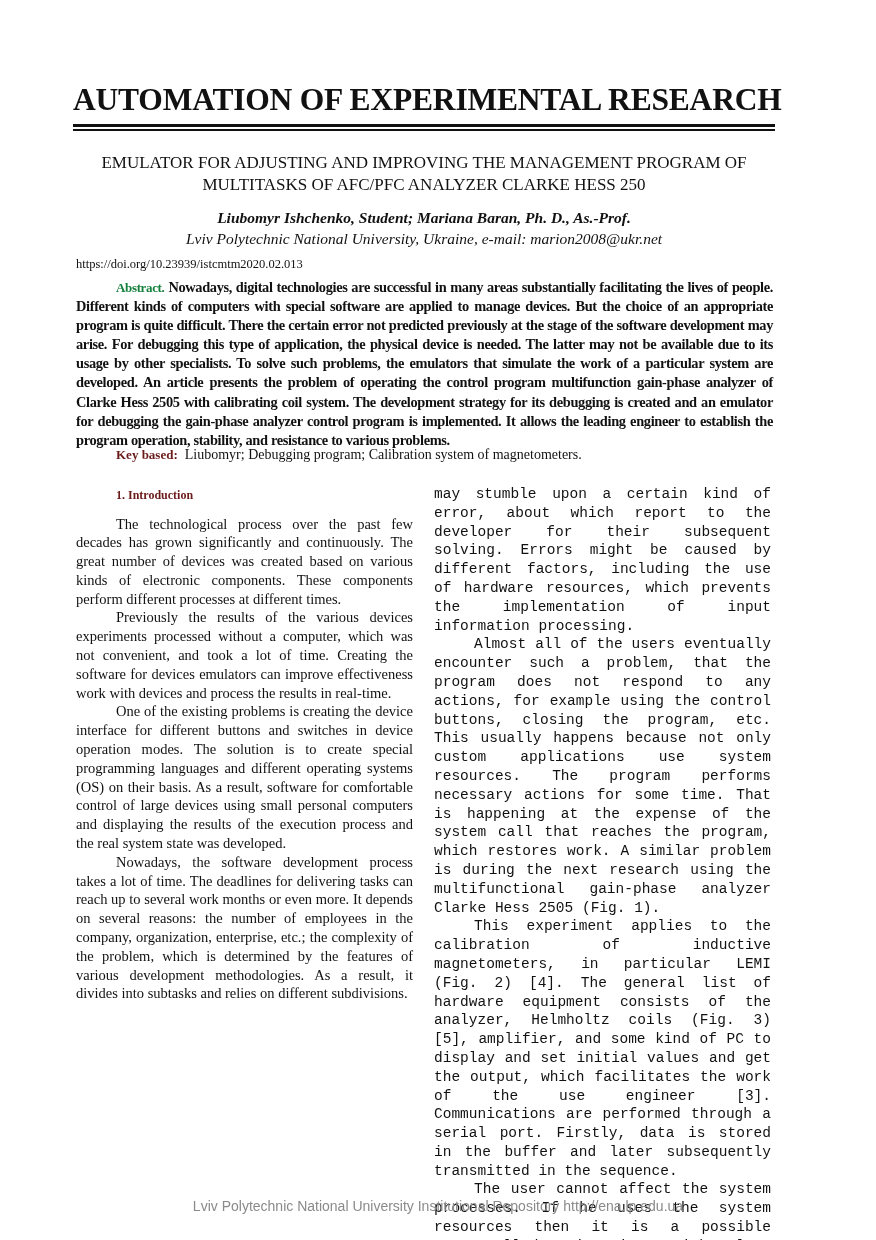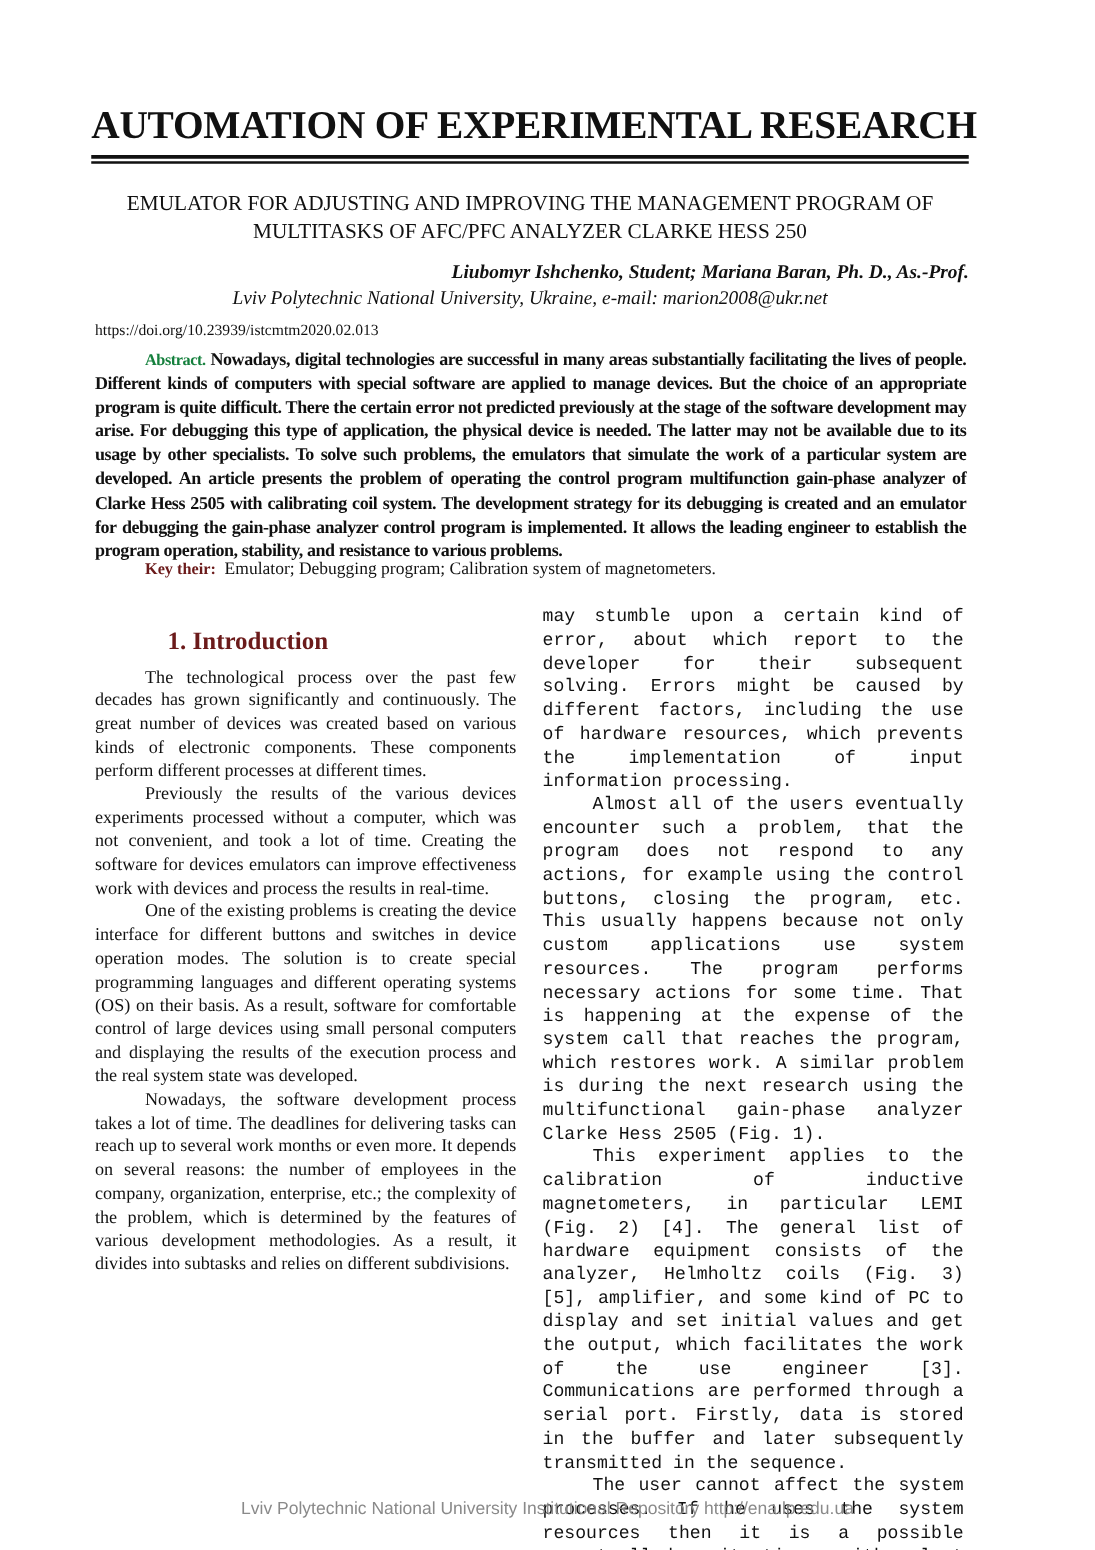--- a/index.html
+++ b/index.html
@@ -1,52 +1,52 @@
 <!DOCTYPE html>
 <html><head>
 <meta charset="utf-8">
 <style>
   html, body { margin: 0; padding: 0; background: #ffffff; }
   body { width: 876px; height: 1240px; position: relative; overflow: hidden; font-family: "Liberation Serif", serif; color: #111; }
   .journal-title { position: absolute; left: 73px; top: 82px; width: 702px; text-align: center; font-weight: bold; font-size: 31.5px; letter-spacing: -0.2px; line-height: 36px; white-space: nowrap; }
   .rule1 { position: absolute; left: 73px; top: 124px; width: 702px; height: 3px; background: #111; }
   .rule2 { position: absolute; left: 73px; top: 129px; width: 702px; height: 2px; background: #111; }
   .paper-title { position: absolute; left: 73px; top: 152px; width: 702px; text-align: center; font-weight: normal; font-size: 17px; line-height: 22px; }
-  .authors { position: absolute; left: 73px; top: 208px; width: 702px; text-align: right; font-weight: bold; font-style: italic; font-size: 15.5px; line-height: 20px; }
+  .authors { position: absolute; left: 73px; top: 208px; width: 702px; text-align: center; font-weight: bold; font-style: italic; font-size: 15.5px; line-height: 20px; }
   .affil { position: absolute; left: 73px; top: 229px; width: 702px; text-align: center; font-style: italic; font-size: 15.5px; line-height: 20px; }
   .doi { position: absolute; left: 76px; top: 256px; font-size: 12.5px; line-height: 16px; }
   .abstract { position: absolute; left: 76px; top: 278px; width: 697px; font-size: 14.4px; line-height: 19.1px; text-align: justify; text-indent: 40px; font-weight: bold; letter-spacing: -0.35px; }
   .abstract .lbl { color: #15803d; font-size: 13px; }
   .keywords { position: absolute; left: 116px; top: 446px; font-size: 14px; line-height: 18px; }
   .keywords .lbl { color: #6b1a1a; font-weight: bold; font-size: 13px; }
   .col { position: absolute; width: 337px; font-size: 14.5px; line-height: 18.8px; text-align: justify; }
   .col-left { left: 76px; top: 485px; }
   .col-right { left: 434px; top: 485px; font-family: Liberation Mono, monospace; }
   .col p { margin: 0; text-indent: 40px; }
   .col p.noindent { text-indent: 0; }
-  h2.sec { margin: 18px; color: #6b1a1a; font-weight: bold; font-size: 20px; line-height: 20.5px; text-indent: 40px; }
+  h2.sec { margin: 0; color: #6b1a1a; font-weight: bold; font-size: 12px; line-height: 20.5px; text-indent: 40px; }
   .sec1 { margin-bottom: 9px !important; }
   .sec2 { margin-top: 19px !important; margin-bottom: 12px !important; }
   .footer { position: absolute; left: 0; top: 1198px; width: 876px; text-align: center; font-family: "Liberation Sans", sans-serif; font-size: 14px; color: #8a8a8a; }
 </style>
 </head>
 <body>
 
 <div class="journal-title">AUTOMATION OF EXPERIMENTAL RESEARCH</div>
 <div class="rule1"></div>
 <div class="rule2"></div>
 
 <div class="paper-title">EMULATOR FOR ADJUSTING AND IMPROVING THE MANAGEMENT PROGRAM OF MULTITASKS OF AFC/PFC ANALYZER CLARKE HESS 250</div>
 <div class="authors">Liubomyr Ishchenko, Student; Mariana Baran, Ph. D., As.-Prof.</div>
 <div class="affil">Lviv Polytechnic National University, Ukraine, e-mail: marion2008@ukr.net</div>
 <div class="doi">https://doi.org/10.23939/istcmtm2020.02.013</div>
 
 <div class="abstract"><span class="lbl">Abstract.</span> <span>Nowadays, digital technologies are successful in many areas substantially facilitating the lives of people. Different kinds of computers with special software are applied to manage devices. But the choice of an appropriate program is quite difficult. There the certain error not predicted previously at the stage of the software development may arise. For debugging this type of application, the physical device is needed. The latter may not be available due to its usage by other specialists. To solve such problems, the emulators that simulate the work of a particular system are developed. An article presents the problem of operating the control program multifunction gain-phase analyzer of Clarke Hess 2505 with calibrating coil system. The development strategy for its debugging is created and an emulator for debugging the gain-phase analyzer control program is implemented. It allows the leading engineer to establish the program operation, stability, and resistance to various problems.</span></div>
 
-<div class="keywords"><span class="lbl">Key their:</span>&nbsp; <span>Emulator; Debugging program; Calibration system of magnetometers.</span></div>
+<div class="keywords"><span class="lbl">Key based:</span>&nbsp; <span>Liubomyr; Debugging program; Calibration system of magnetometers.</span></div>
 
 <div class="col col-left">
   <h2 class="sec sec1">1. Introduction</h2>
   <p>The technological process over the past few decades has grown significantly and continuously. The great number of devices was created based on various kinds of electronic components. These components perform different processes at different times.</p>
   <p>Previously the results of the various devices experiments processed without a computer, which was not convenient, and took a lot of time. Creating the software for devices emulators can improve effectiveness work with devices and process the results in real-time.</p>
   <p>One of the existing problems is creating the device interface for different buttons and switches in device operation modes. The solution is to create special programming languages and different operating systems (OS) on their basis. As a result, software for comfortable control of large devices using small personal computers and displaying the results of the execution process and the real system state was developed.</p>
   <p>Nowadays, the software development process takes a lot of time. The deadlines for delivering tasks can reach up to several work months or even more. It depends on several reasons: the number of employees in the company, organization, enterprise, etc.; the complexity of the problem, which is determined by the features of various development methodologies. As a result, it divides into subtasks and relies on different subdivisions.</p>
 </div>
 
 <div class="col col-right">

